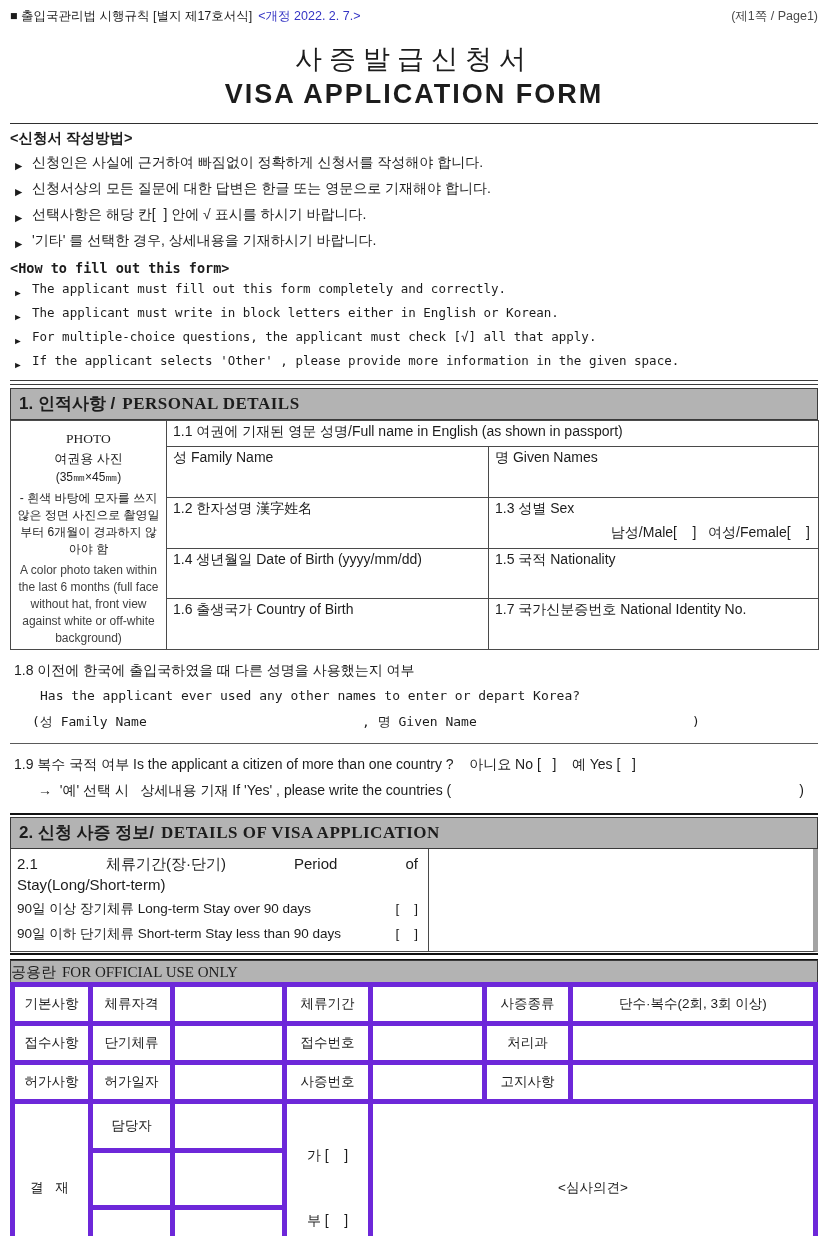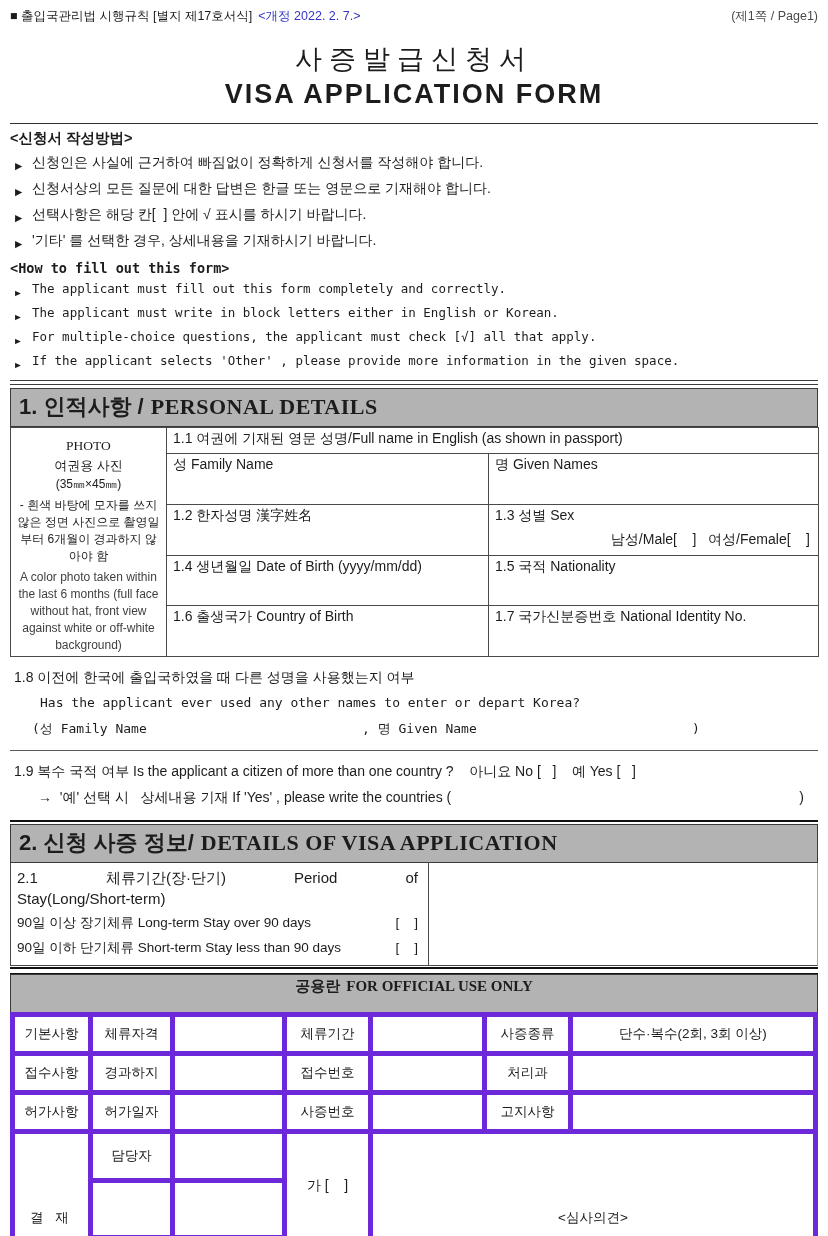--- a/index.html
+++ b/index.html
@@ -27,23 +27,23 @@
 
   
   .instr{margin-top:4px;}
   .instr-h{font-weight:bold;font-size:14.5px;margin:5px 0 3px 0;}
   .instr-item{display:flex;font-size:14px;line-height:22px;padding-left:5px;}
   .instr-item .bullet{width:17px;font-size:9.5px;padding-top:4px;flex:none;}
   .instr.en .instr-h{font-family:"DejaVu Sans Mono",monospace;font-size:13.5px;}
   .instr.en .instr-item{font-family:"DejaVu Sans Mono",monospace;font-size:12.5px;line-height:20px;}
 
   
-  .band{background:#b3b3b3;border:1px solid #3a3a3a;padding:3px 8px 4px 8px;font-size:22px;font-weight:bold;margin-top:3px;}
+  .band{background:#b3b3b3;border:1px solid #3a3a3a;padding:3px 8px 4px 8px;font-size:17px;font-weight:bold;margin-top:3px;}
   .band .en{font-family:"Liberation Serif",serif;margin-left:7px;letter-spacing:0.5px;}
-  .band-center{background:#b3b3b3;border:1px solid #3a3a3a;border-bottom:none;text-align:center;font-weight:bold;font-size:15px;padding:2px 0 16px 0;}
+  .band-center{background:#b3b3b3;border:1px solid #3a3a3a;border-bottom:none;text-align:left;font-weight:normal;font-size:15px;padding:2px 0 0 0;}
   .band-center .en{font-family:"Liberation Serif",serif;margin-left:6px;}
 
   
   table.p1{border-collapse:collapse;width:100%;table-layout:fixed;}
   table.p1 td{border:1px solid #4a4a4a;font-size:14px;padding:2px 6px;vertical-align:top;}
   td.photo{width:156px;text-align:center;padding:4px 5px;}
   .photo .ph1{font-family:"Liberation Serif",serif;font-size:13.5px;margin-top:8px;}
   .photo .ph2{font-size:13px;margin-top:3px;}
   .photo .ph3{font-size:12px;margin-top:1px;}
   .photo .ph4{font-size:12px;margin-top:4px;line-height:17px;text-align:center;}
@@ -57,21 +57,21 @@
   .fb{font-size:14px;padding:7px 4px 6px 4px;}
   .fb .l{line-height:26px;}
   .fb .ind1{padding-left:26px;font-family:"DejaVu Sans Mono",monospace;font-size:13px;}
   .fb .ind2{padding-left:24px;}
   .nameline{display:flex;padding-left:18px;font-family:"DejaVu Sans Mono",monospace;font-size:13px;line-height:26px;}
   .nameline .w1{width:330px;flex:none;}
   .nameline .w2{width:330px;flex:none;}
   .f19line2{display:flex;justify-content:space-between;padding-left:24px;padding-right:10px;line-height:26px;}
 
   
-  .s2t{display:flex;border-left:1px solid #4a4a4a;border-right:1px solid #a3a3a3;border-bottom:1px solid #4a4a4a;}
+  .s2t{display:flex;border-left:1px solid #4a4a4a;border-right:5px solid #a3a3a3;border-bottom:1px solid #4a4a4a;}
   .s2l{width:418px;flex:none;border-right:1px solid #4a4a4a;padding:4px 10px 6px 6px;box-sizing:border-box;}
   .s2r{flex:1;padding:7px 8px;font-size:15px;}
   .s2l .l1{display:flex;justify-content:space-between;font-size:15px;line-height:21px;}
   .s2l .l2{font-size:15px;line-height:21px;}
   .s2l .opt{display:flex;justify-content:space-between;font-size:13.5px;line-height:23px;margin-top:2px;}
   .s2l .box{white-space:pre;}
 
   
   table.off{border-collapse:collapse;width:100%;table-layout:fixed;}
   table.off td{border:5px solid #6d28d9;font-size:13.5px;padding:2px 4px;text-align:center;vertical-align:middle;}
@@ -255,21 +255,21 @@
       <td class="lab r33">기본사항</td>
       <td class="lab r33">체류자격</td>
       <td class="r33"></td>
       <td class="lab r33">체류기간</td>
       <td class="r33"></td>
       <td class="lab r33">사증종류</td>
       <td class="r33">단수·복수(2회, 3회 이상)</td>
     </tr>
     <tr>
       <td class="lab r33">접수사항</td>
-      <td class="lab r33">경과하지</td>
+      <td class="lab r33">단기체류</td>
       <td class="r33"></td>
       <td class="lab r33">접수번호</td>
       <td class="r33"></td>
       <td class="lab r33">처리과</td>
       <td class="r33"></td>
     </tr>
     <tr>
       <td class="lab r33">허가사항</td>
       <td class="lab r33">허가일자</td>
       <td class="r33"></td>

